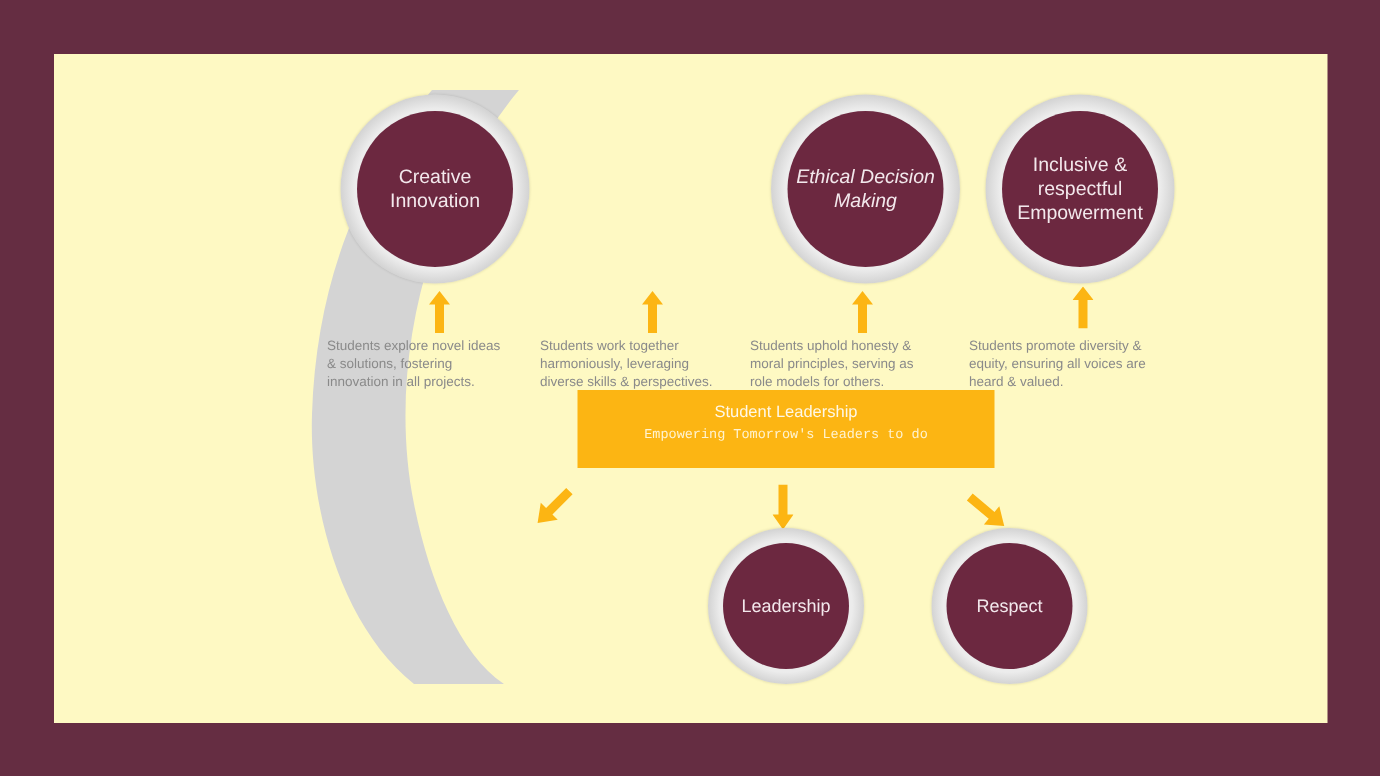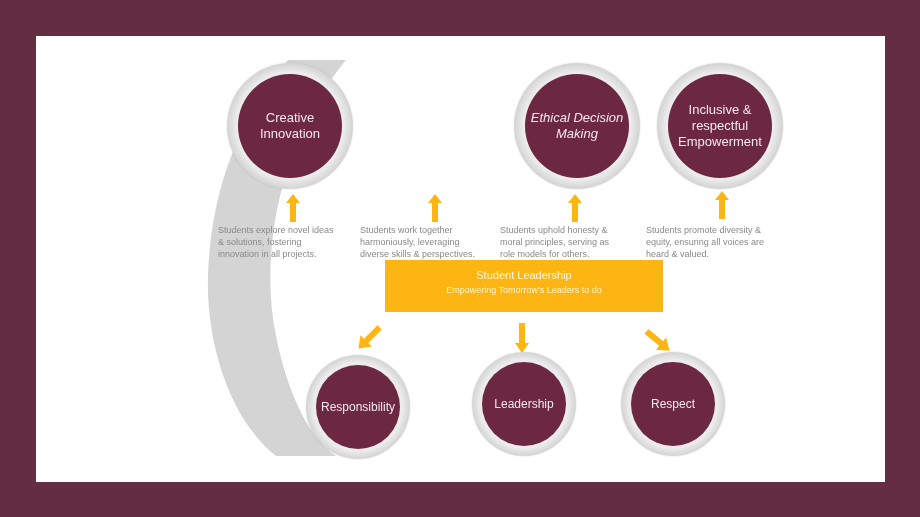--- a/index.html
+++ b/index.html
@@ -1,21 +1,21 @@
 <!DOCTYPE html>
 <html><head>
 <meta charset="utf-8">
 <style>
   html, body { margin:0; padding:0; }
   body {
     width:920px; height:517px; background:#652d42; position:relative; overflow:hidden;
     font-family:"Liberation Sans", sans-serif;
   }
   .slide {
-    position:absolute; left:36px; top:36px; width:849px; height:446px; background:#ffffff; overflow:hidden;
+    position:absolute; left:36px; top:36px; width:849px; height:446px; background:#fef9c3; overflow:hidden;
   }
   .arc { position:absolute; left:0; top:0; width:849px; height:446px; }
   .circle {
     position:absolute; border-radius:50%;
     background: radial-gradient(circle, #ececec 60%, #c9c9c9 75%, #f2f2f2 88%, #bdbdbd 100%);
     box-shadow: 0 0 2px rgba(0,0,0,0.15);
   }
   .circle .inner {
     position:absolute; border-radius:50%; background:#6c2840;
     display:flex; align-items:center; justify-content:center; text-align:center;
@@ -26,21 +26,21 @@
   .small { width:104px; height:104px; }
   .small .inner { left:10px; top:10px; width:84px; height:84px; font-size:12px; }
   .desc {
     position:absolute; width:150px; text-align:left; color:#8a8a8a; font-size:9px; line-height:12px;
   }
   .banner {
     position:absolute; left:349px; top:224px; width:278px; height:52px; background:#fcb513;
     text-align:center; color:#fff8e6;
   }
   .banner .title { font-size:11px; line-height:20px; margin-top:5px; }
-  .banner .sub { font-size:9px; line-height:11px; color:#fff3d0; }
+  .banner .sub { font-size:9px; line-height:11px; color:#fff3d0;font-family:Liberation Mono, monospace; }
   .arrow { position:absolute; }
 </style>
 </head>
 <body>
 
 <div class="slide">
 
   <svg class="arc" viewBox="0 0 849 446">
     <path d="M252,24 L310,24 C255,90 220,200 240,300 C250,350 270,400 300,420 L240,420 C190,380 170,300 172,240 C175,150 205,80 252,24 Z" fill="#d4d4d4"></path>
   </svg>
@@ -117,23 +117,20 @@
   </svg>
   <svg class="arrow" style="left:479px;top:287px;" width="14" height="30" viewBox="0 0 14 30">
     <polygon points="4,0 10,0 10,20 14,20 7,30 0,20 4,20" fill="#fcb513"></polygon>
   </svg>
   <svg class="arrow" style="left:606px;top:290px;" width="32" height="30" viewBox="0 0 30 30">
     <g transform="rotate(-50 15 15)">
         <polygon points="12,0 18,0 18,19 23,19 15,30 7,19 12,19" fill="#fcb513"></polygon>
       </g>
   </svg>
 
-  <div class="circle small" style="left:270px;top:319px;">
-    <div class="inner">Responsibility</div>
-  </div>
   <div class="circle small" style="left:436px;top:316px;">
     <div class="inner">Leadership</div>
   </div>
   <div class="circle small" style="left:585px;top:316px;">
     <div class="inner">Respect</div>
   </div>
 
 </div>
 
 </body></html>

